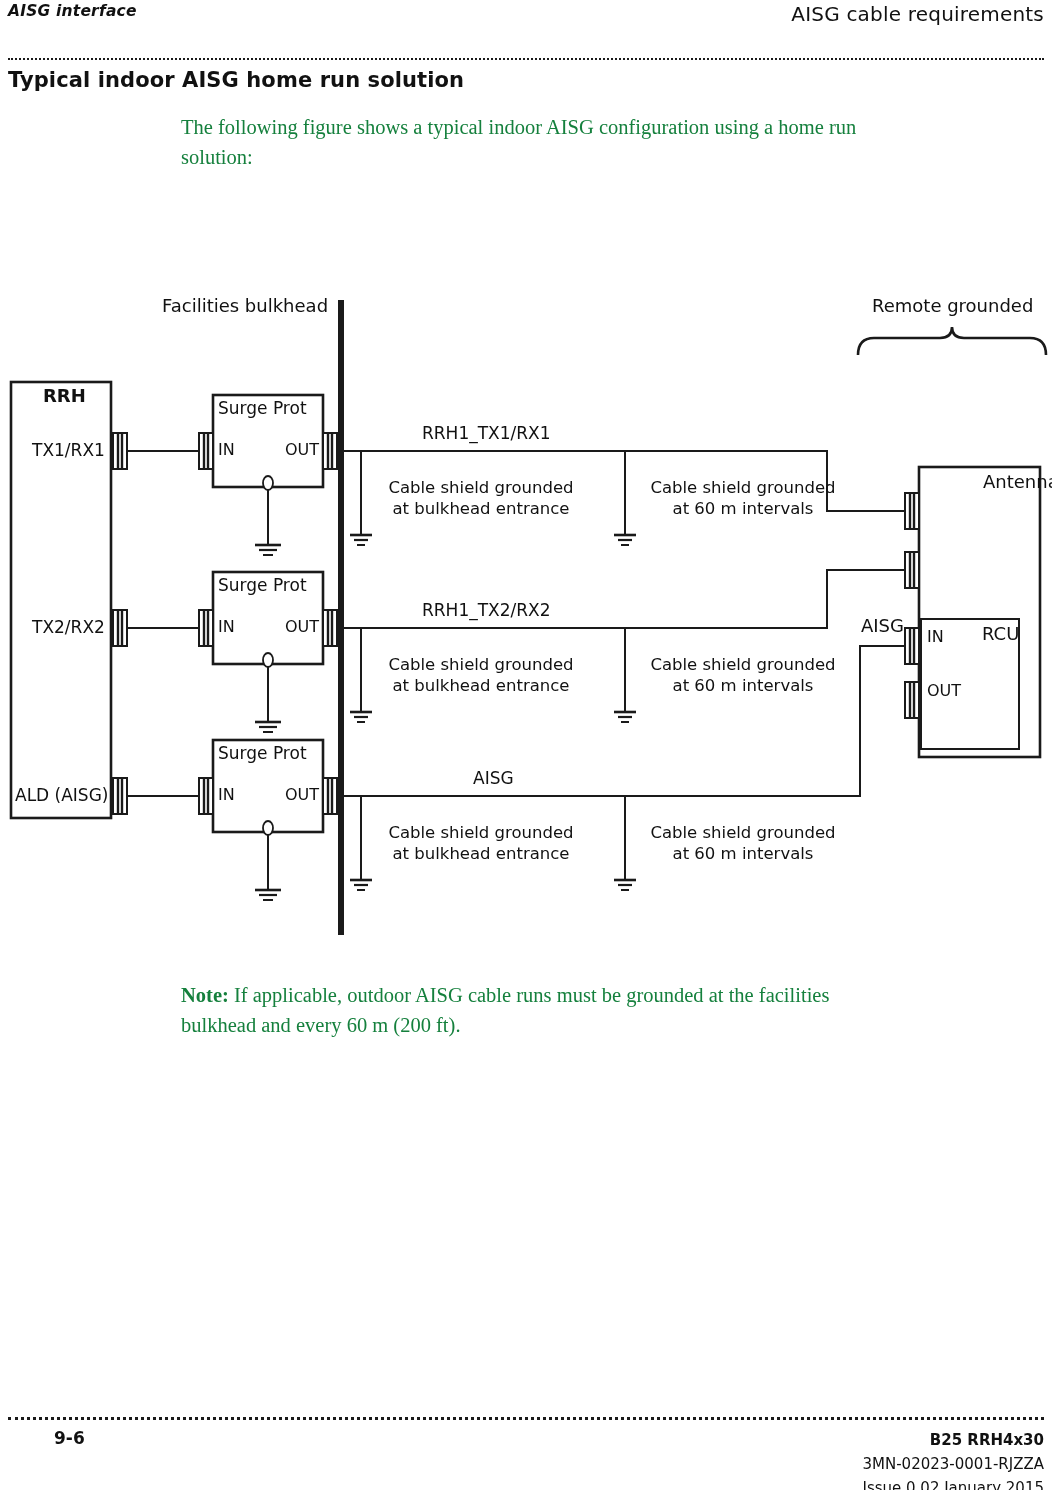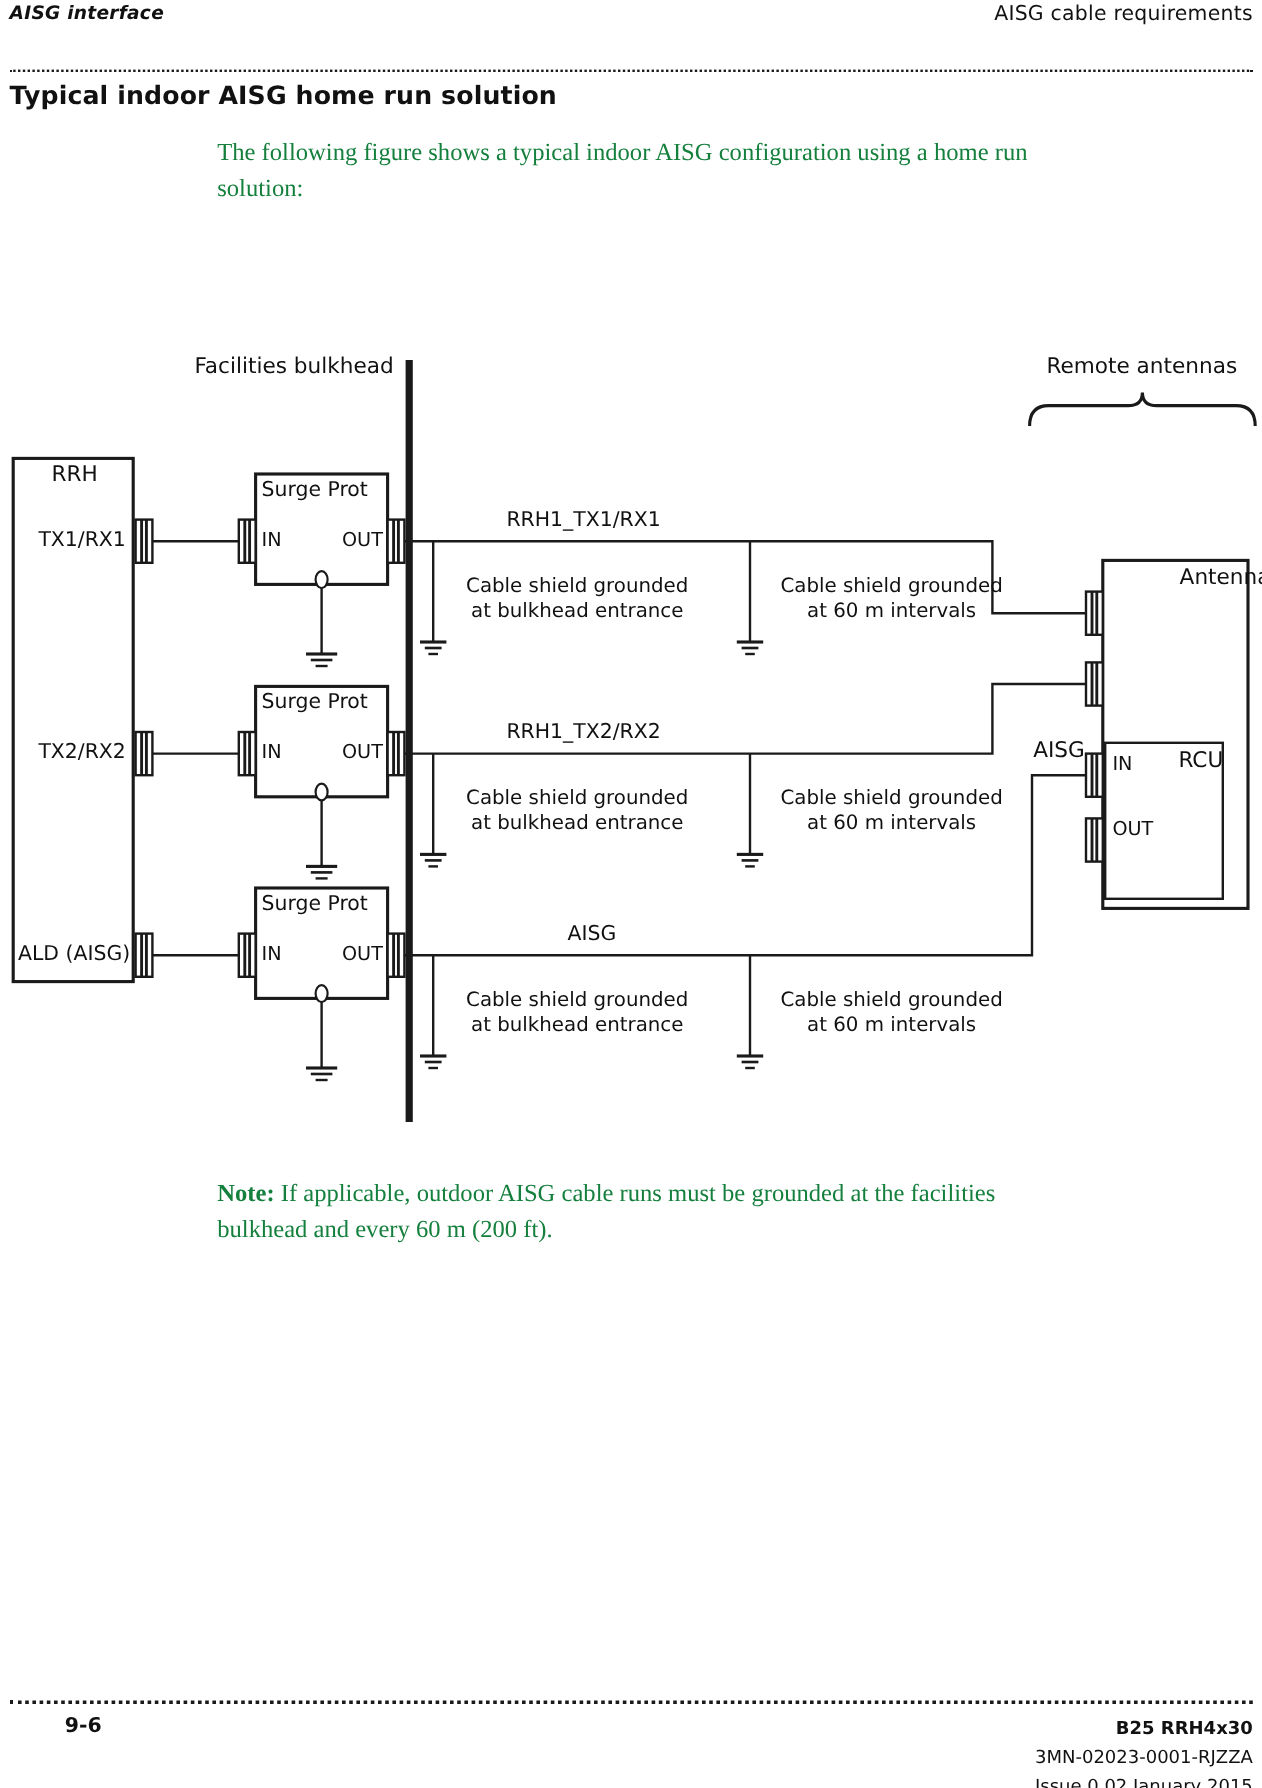--- a/index.html
+++ b/index.html
@@ -5,21 +5,21 @@
   html,body{margin:0;padding:0;background:#fff;}
   body{
     width:1052px;height:1490px;position:relative;
     font-family:"DejaVu Sans", sans-serif;
     color:#111;
     overflow:hidden;
   }
   
   .runhead{position:absolute;top:2px;left:0;width:1052px;height:24px;}
   .runhead .left{position:absolute;left:8px;top:0;font-size:15.5px;font-style:italic;font-weight:600;letter-spacing:.2px;}
-  .runhead .right{position:absolute;right:8px;top:0;font-size:17px;font-weight:500;letter-spacing:.2px;}
+  .runhead .right{position:absolute;right:8px;top:0;font-size:20px;font-weight:500;letter-spacing:.2px;}
 
   .dotrule{position:absolute;left:8px;right:8px;height:0;border-top:2px dotted #1a1a1a;}
   .dotrule.top{top:58px;}
   .dotrule.bottom{top:1417px;border-top:3px dotted #1a1a1a;}
 
   .sect-title{position:absolute;left:8px;top:68px;font-size:21px;font-weight:700;letter-spacing:.1px;}
 
   .body-text{
     position:absolute;left:181px;width:700px;
     font-family:"Liberation Serif", serif;font-size:20.5px;line-height:30px;color:#15803d;
@@ -31,21 +31,21 @@
   
   .figure{position:absolute;left:0;top:195px;width:1052px;height:760px;}
   .fig-title{position:absolute;left:0;top:0;width:1052px;text-align:center;
       font-size:17.5px;font-weight:700;line-height:25px;}
   .fig-title span{display:block;}
 
   .diagram{position:absolute;left:0;top:0;width:1052px;height:760px;}
   .diagram svg{position:absolute;left:0;top:0;}
 
   .lbl{position:absolute;font-size:17px;font-weight:500;color:#111;white-space:nowrap;}
-  .lbl.b{font-weight:400;}
+  .lbl.b{font-weight:700;}
   .lbl.multi{white-space:normal;text-align:center;line-height:21px;font-size:16.5px;}
 
   
   .footer{position:absolute;left:0;top:1424px;width:1052px;height:70px;font-size:15px;}
   .footer .pageno{position:absolute;left:8px;top:4px;font-weight:700;font-size:17px;margin-left:46px;}
   .footer .center{position:absolute;left:0;width:1052px;text-align:center;top:4px;line-height:24px;}
   .footer .center .l1{font-weight:700;}
   .footer .right{position:absolute;right:8px;top:4px;text-align:right;line-height:24px;}
   .footer .right .l1{font-weight:700;}
 </style>
@@ -186,21 +186,21 @@
 
         <rect x="905" y="487" width="14" height="36" fill="#fff" stroke-width="2"></rect>
         <line x1="910" y1="487" x2="910" y2="523"></line>
         <line x1="914" y1="487" x2="914" y2="523"></line>
 
         <path d="M 858 160 Q 858 143 874 143 L 940 143 Q 952 143 952 132 Q 952 143 964 143 L 1030 143 Q 1046 143 1046 160" stroke-width="2.6"></path>
       </g>
     </svg>
 
     <div class="lbl" style="left:162px;top:100px;font-size:18px;">Facilities bulkhead</div>
-    <div class="lbl" style="left:872px;top:100px;font-size:18px;">Remote antennas</div>
+    <div class="lbl" style="left:872px;top:100px;font-size:18px;">Remote grounded</div>
 
     <div class="lbl b" style="left:43px;top:190px;font-size:18px;">RRH</div>
     <div class="lbl" style="left:32px;top:245px;">TX1/RX1</div>
     <div class="lbl" style="left:32px;top:422px;">TX2/RX2</div>
     <div class="lbl" style="left:15px;top:590px;">ALD (AISG)</div>
 
     <div class="lbl" style="left:218px;top:203px;">Surge Prot</div>
     <div class="lbl" style="left:218px;top:245px;font-size:16px;">IN</div>
     <div class="lbl" style="left:285px;top:245px;font-size:16px;">OUT</div>
 

